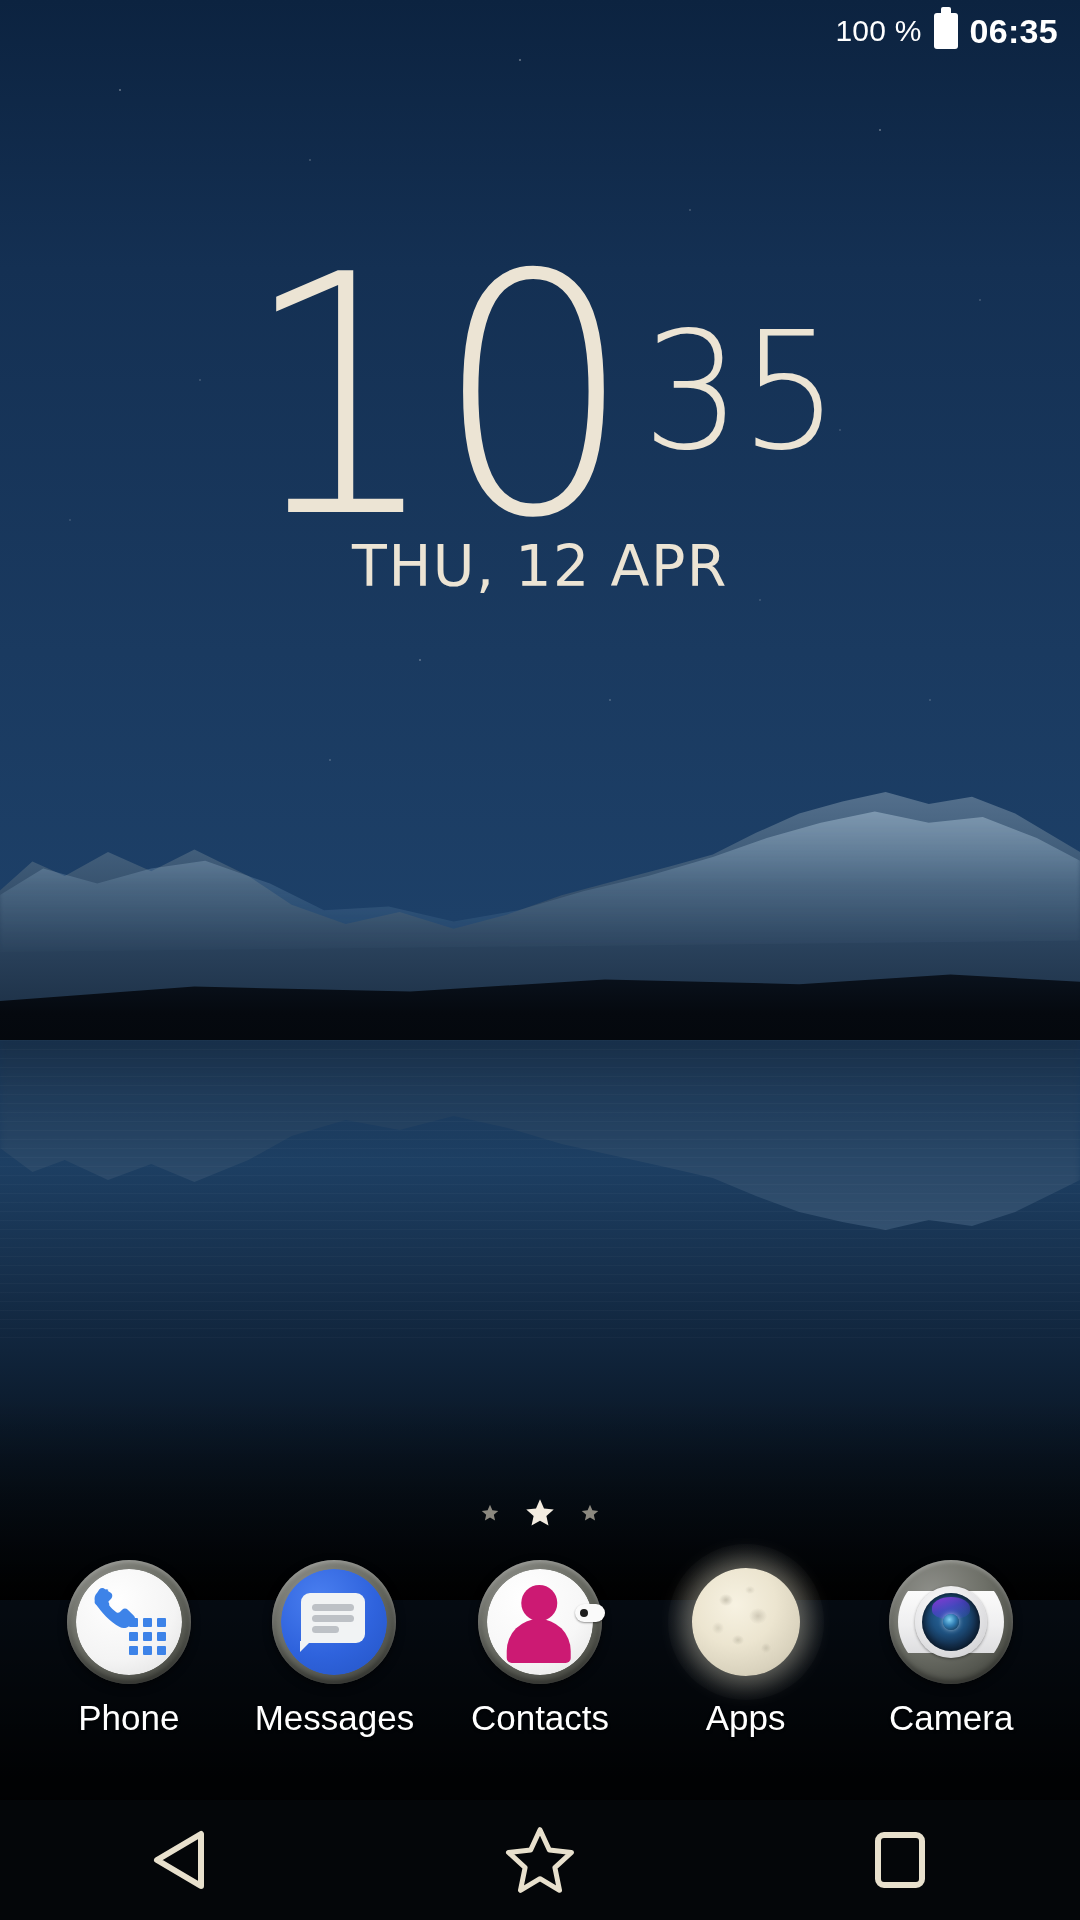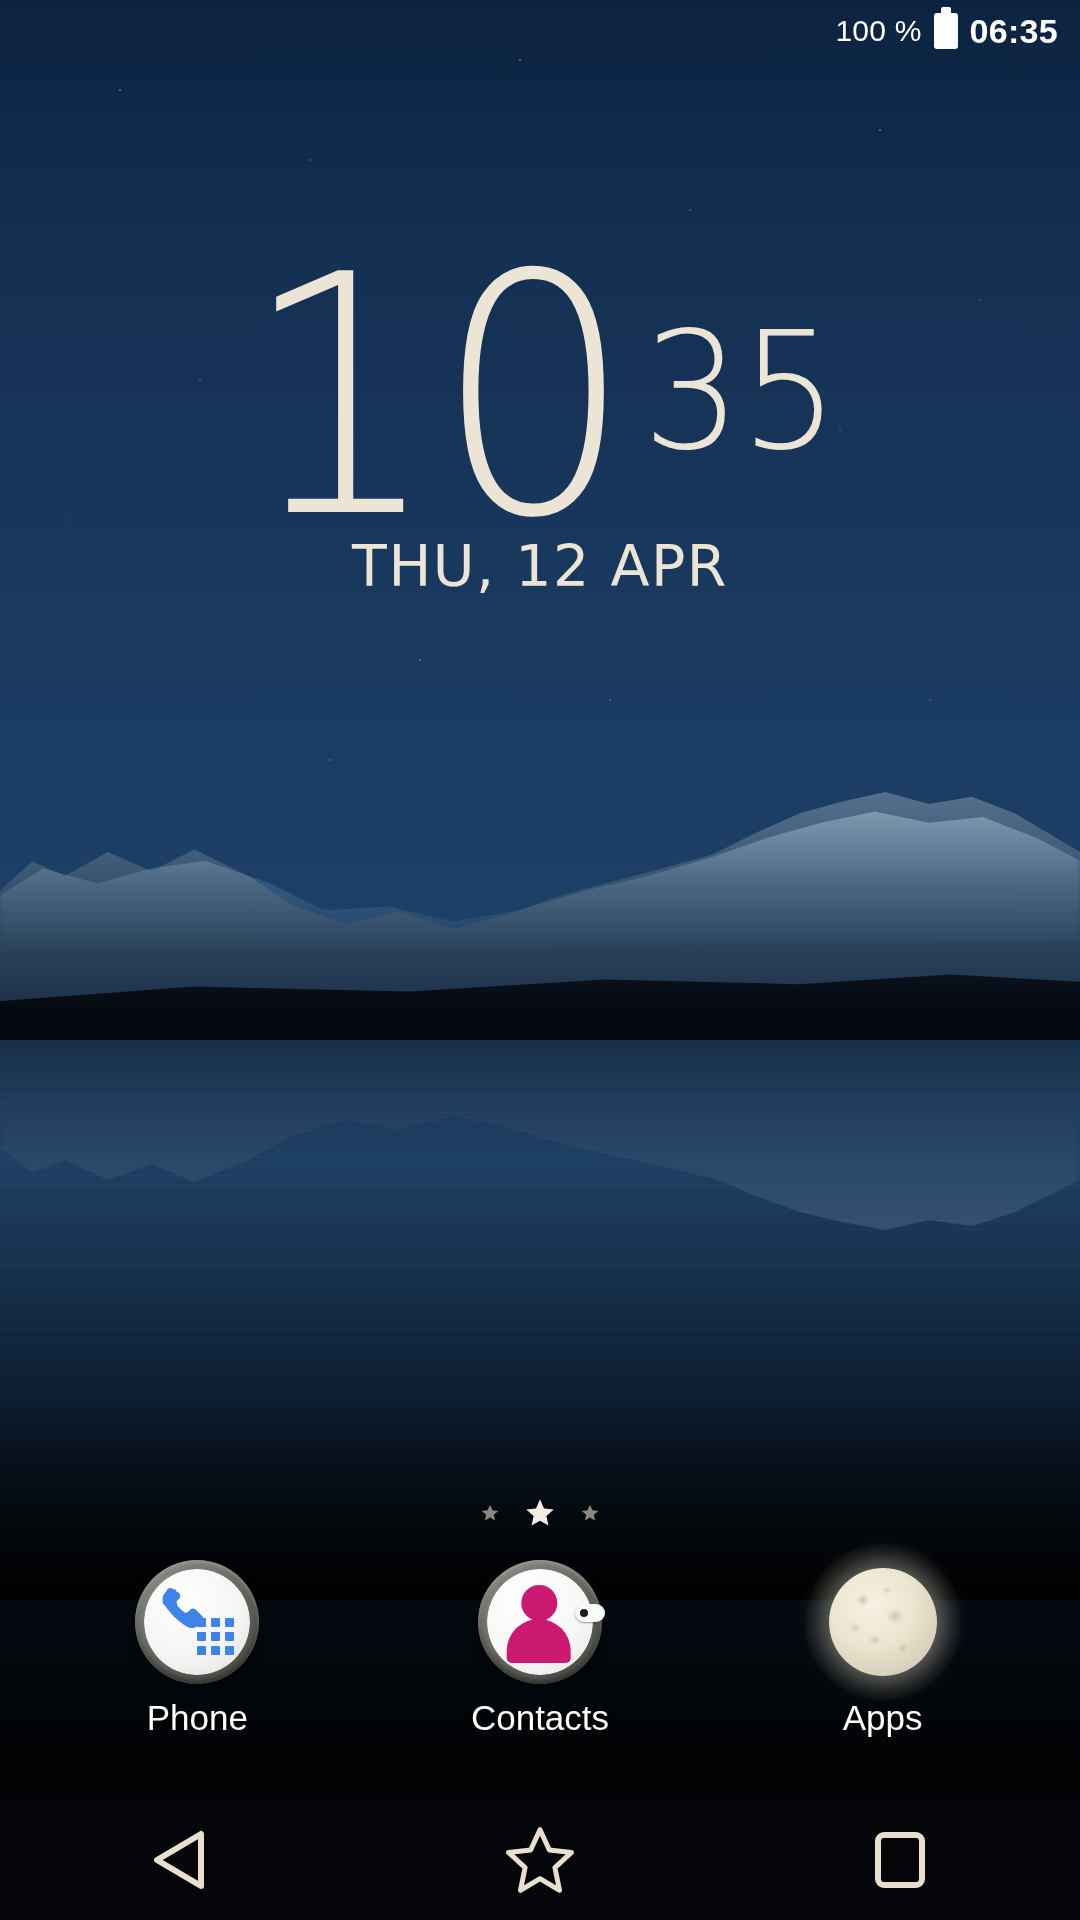--- a/index.html
+++ b/index.html
@@ -415,20 +415,34 @@
               <i></i>
               <i></i>
               <i></i>
               <i></i>
           </span>
         </span>
       </div>
       <div class="dock-label">Phone</div>
     </div>
 
+    <div class="dock-item">
+      <div class="icon-wrap">
+        <span class="plate"></span>
+        <span class="plate-inner">
+          <span class="msg-face"></span>
+          <span class="msg-bubble">
+            <i class="msg-line l1"></i>
+            <i class="msg-line l2"></i>
+            <i class="msg-line l3"></i>
+          </span>
+        </span>
+      </div>
+      <div class="dock-label">Messages</div>
+    </div>
 
     <div class="dock-item">
       <div class="icon-wrap">
         <span class="plate"></span>
         <span class="plate-inner">
           <span class="contacts-face"></span>
           <span class="person-head"></span>
           <span class="person-body"></span>
         </span>
         <span class="contacts-tab"></span>
@@ -437,20 +451,32 @@
     </div>
 
     <div class="dock-item">
       <div class="icon-wrap">
         <span class="moon-glow"></span>
         <span class="moon-body"></span>
       </div>
       <div class="dock-label">Apps</div>
     </div>
 
+    <div class="dock-item">
+      <div class="icon-wrap">
+        <span class="plate"></span>
+        <span class="plate-inner">
+          <span class="cam-band"></span>
+          <span class="cam-lens-outer">
+            <span class="cam-lens"></span>
+          </span>
+        </span>
+      </div>
+      <div class="dock-label">Camera</div>
+    </div>
 
   </div>
 
   <div class="nav-bar">
 
     <div class="nav-btn">
       <svg width="58" height="62" viewBox="0 0 58 62">
         <polygon points="50,5 50,57 6,31" fill="none" stroke="#e8e0cd" stroke-width="6" stroke-linejoin="round"></polygon>
       </svg>
     </div>

